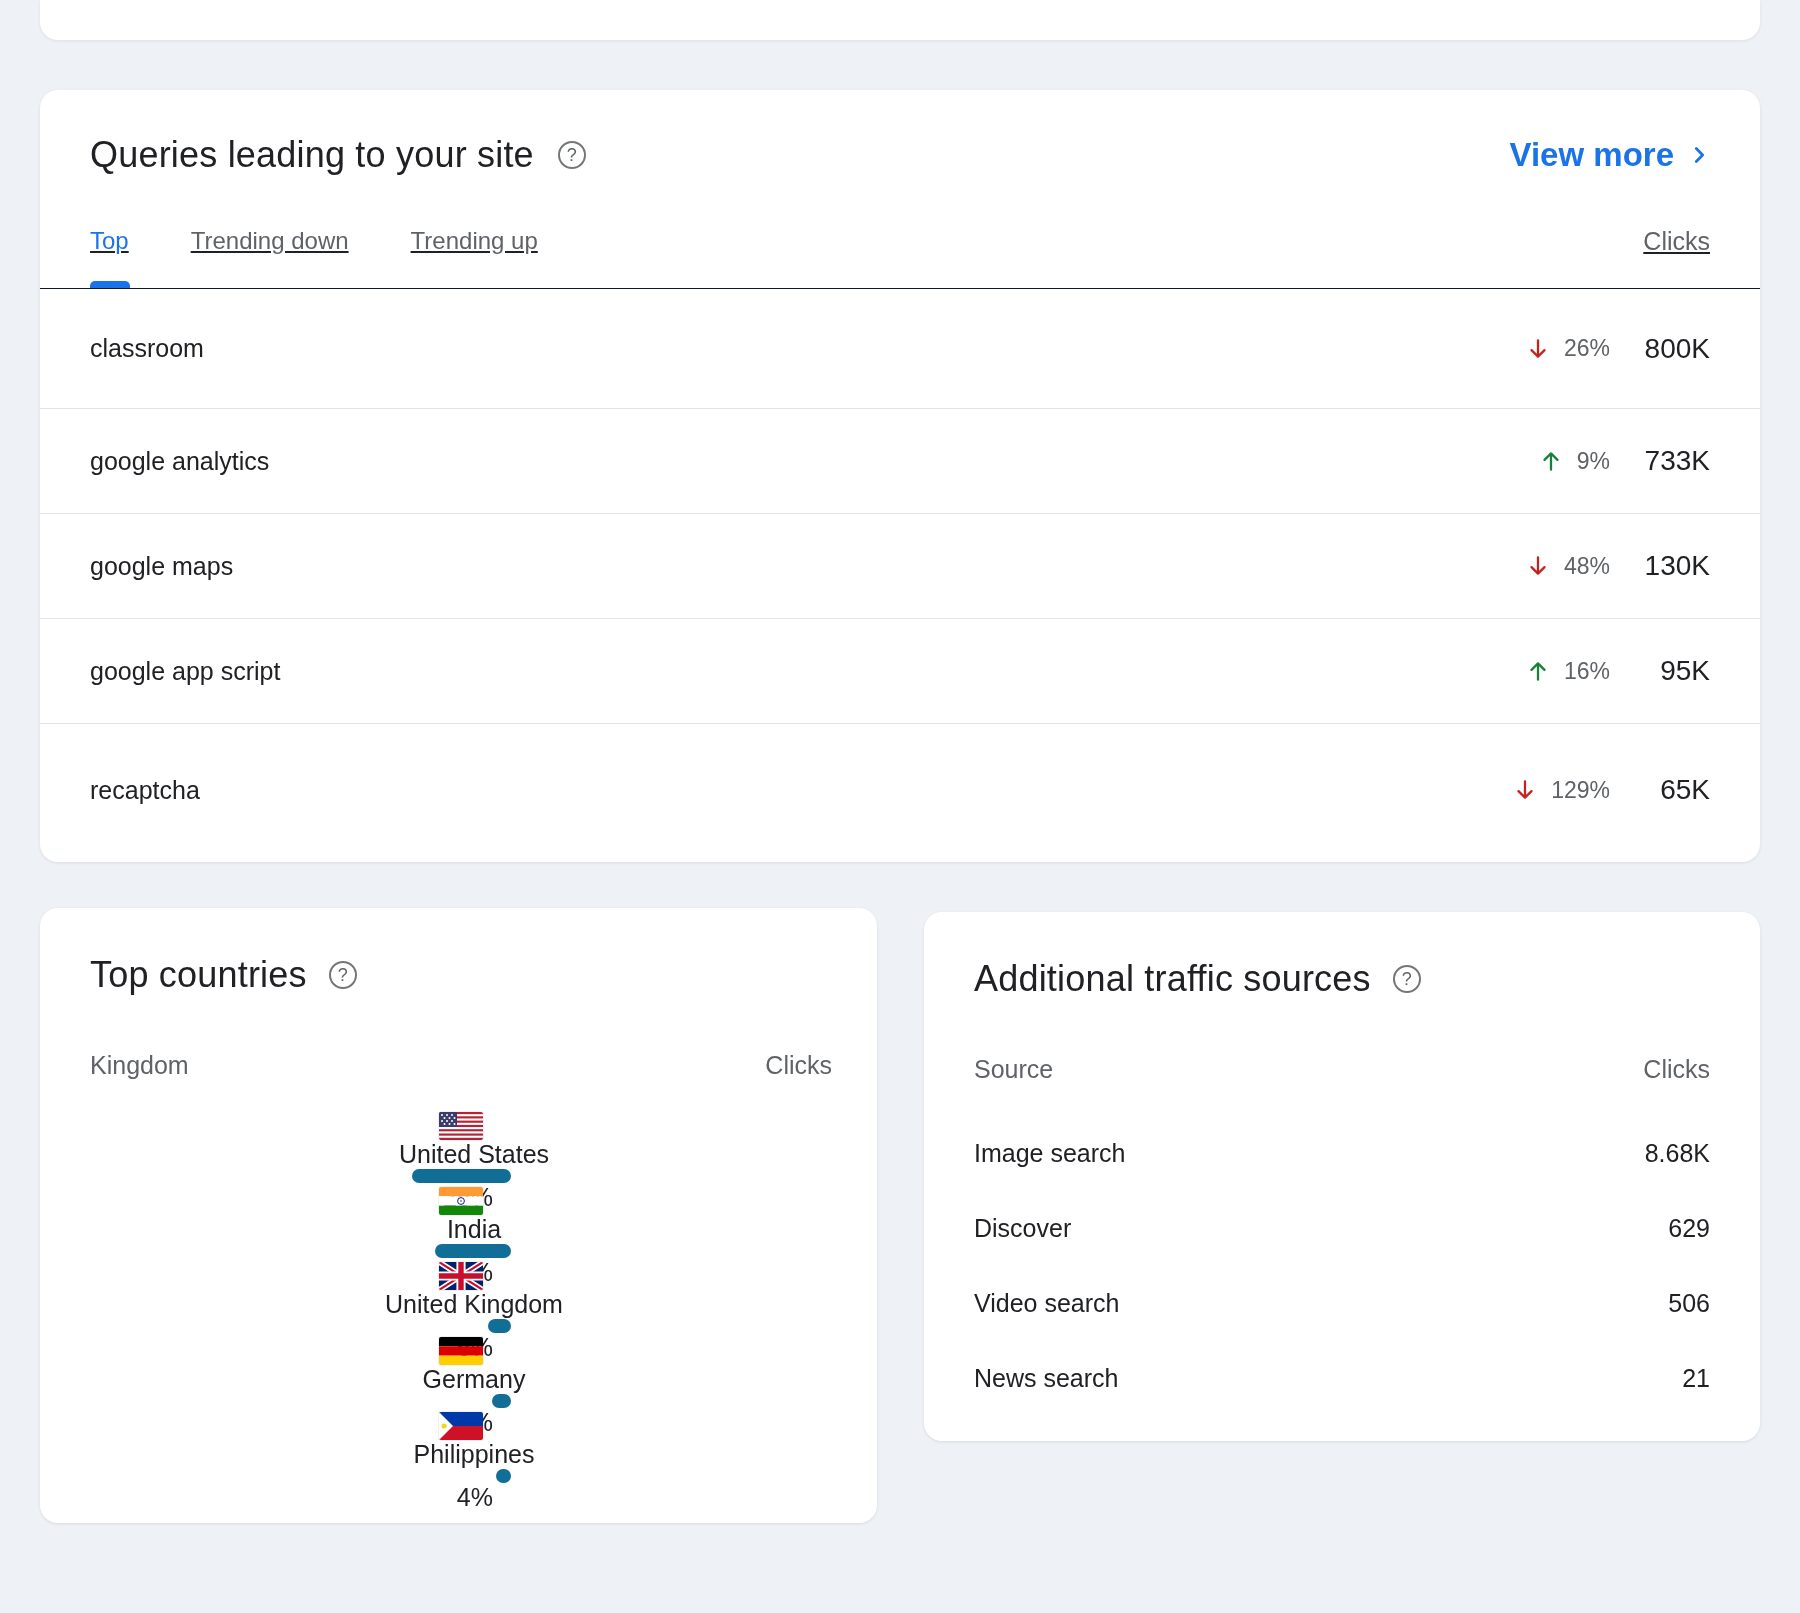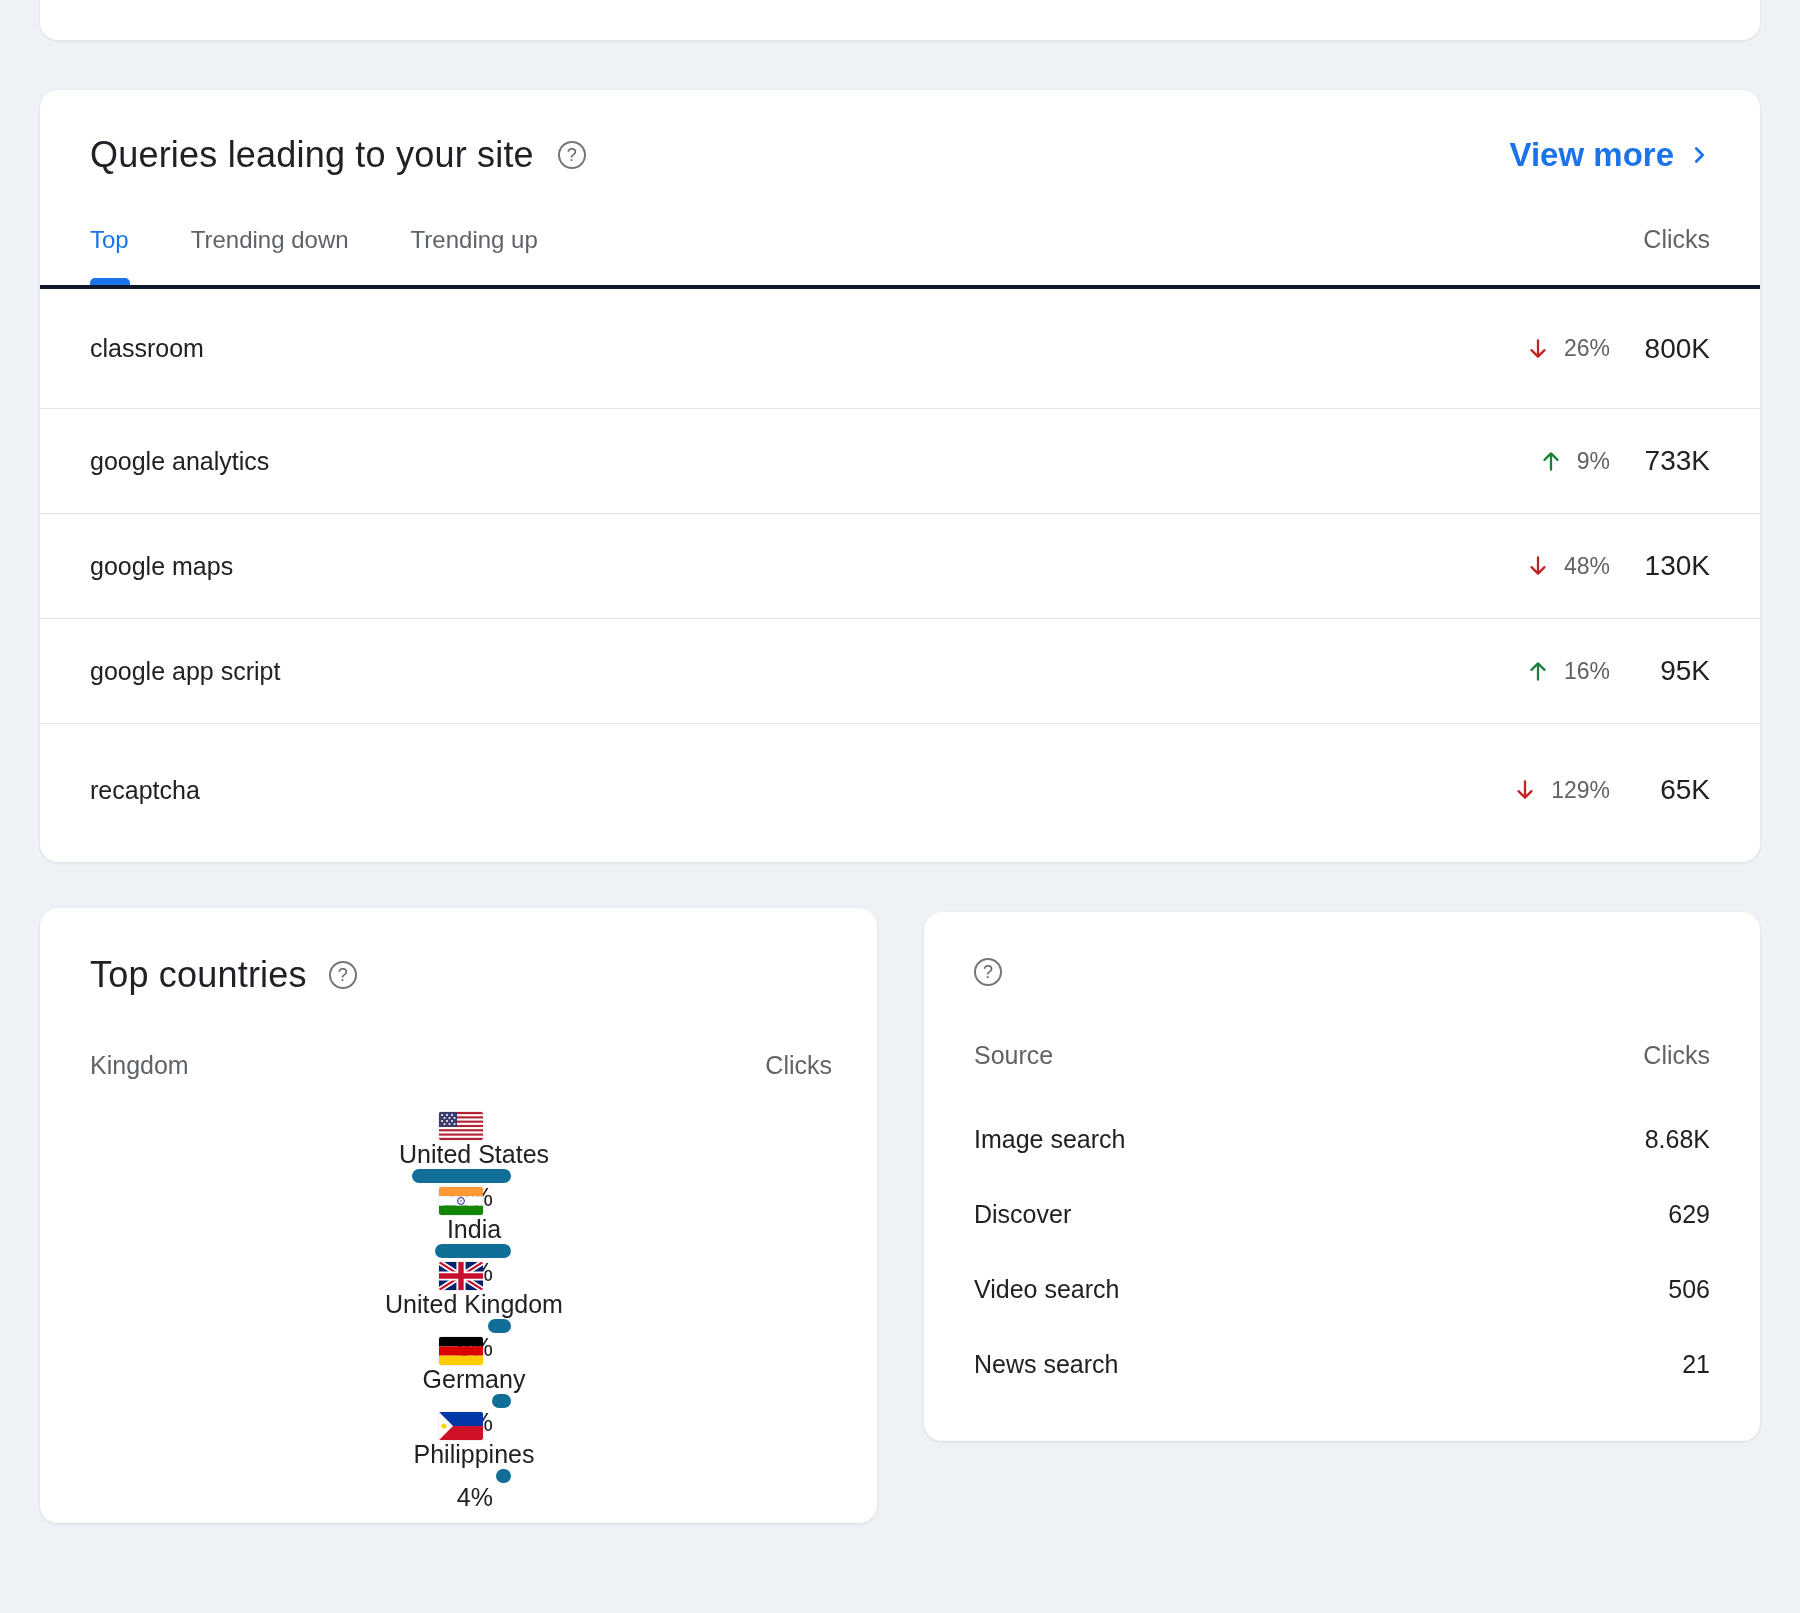--- a/index.html
+++ b/index.html
@@ -38,21 +38,22 @@
     flex:0 0 auto; cursor:pointer;
   }
   .view-more {
     display:flex; align-items:center; gap:14px;
     color:#1a73e8; font-size:33px; font-weight:700; text-decoration:none; cursor:pointer;
   }
   .q-tabs {
     position:relative;
     display:flex; align-items:center; gap:62px;
     height:113px; padding:18px 50px 0 50px;
-    border-bottom:4px solid #0f172a;
+    border-bottom:1px solid #0f172a;
+    text-decoration:underline;
   }
   .tab { font-size:24px; color:#5f6368; cursor:pointer; position:relative; height:100%; display:flex; align-items:center; }
   .tab.active { color:#1a73e8; }
   .tab .underline {
     position:absolute; left:0; bottom:0; width:40px; height:7px;
     background:#1a73e8; border-radius:5px 5px 0 0;
   }
   .q-clicks-header { margin-left:auto; font-size:25px; color:#5f6368; }
   .q-rows { display:flex; flex-direction:column; height:567px; }
   .q-row {
@@ -284,20 +285,21 @@
           <span class="bar" style="width: 15.2px;"></span>
         </span>
       <span class="c-pct">4%</span>
     </div>
 
   </div>
 </section>
 
 <section class="card card-sources">
   <div class="b-header">
+    <h2 class="card-title">Additional traffic sources</h2>
     <span class="help">?</span>
   </div>
   <div class="cols">
     <span>Source</span>
     <span>Clicks</span>
   </div>
   <div class="rows">
     <div class="s-row">
       <span class="s-name">Image search</span>
       <span class="s-val">8.68K</span>

